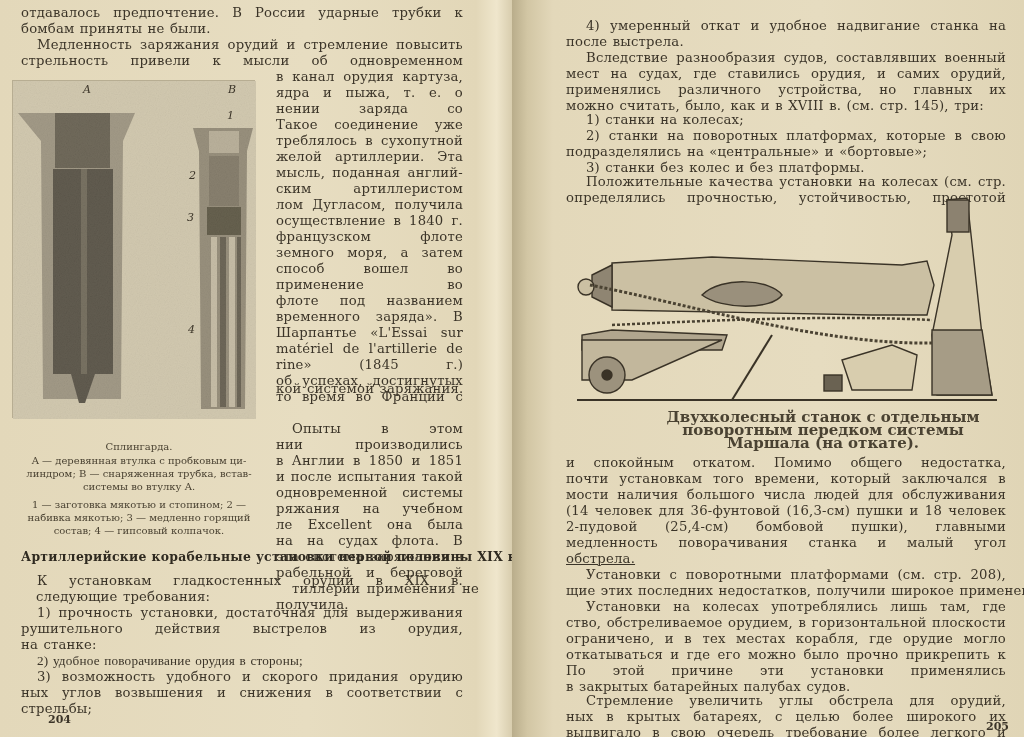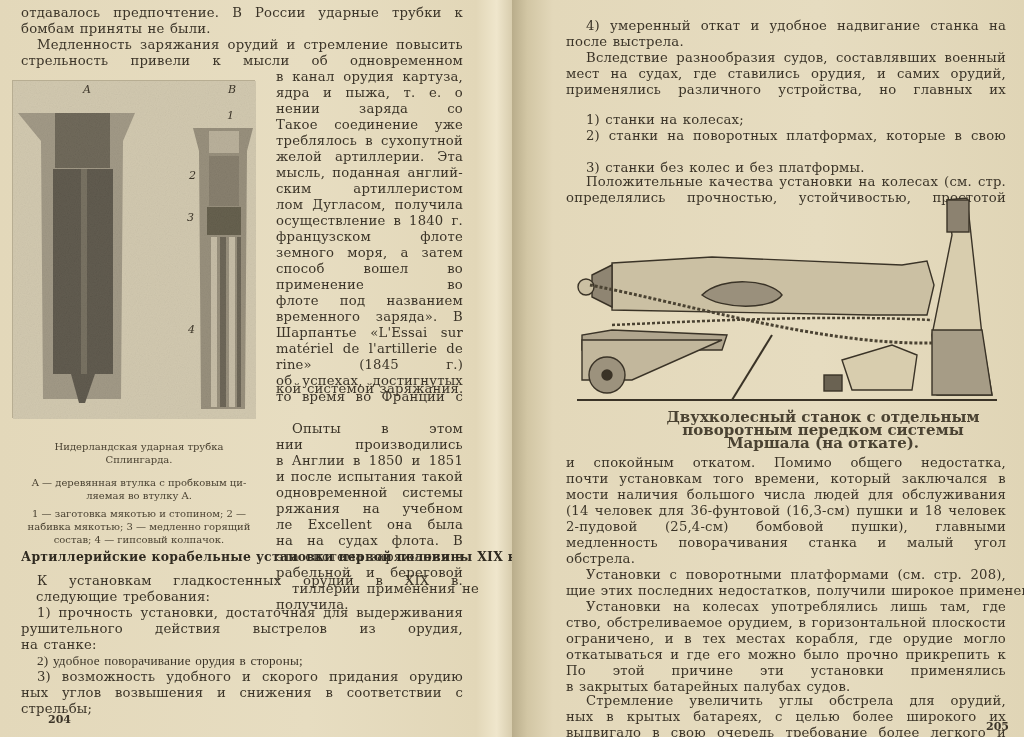--- a/index.html
+++ b/index.html
@@ -102,24 +102,24 @@
       <div class="line just" style="left:276px;top:501px;width:187px;">ряжания на учебном кораб-</div>
       <div class="line just" style="left:276px;top:517px;width:187px;">ле Excellent она была введе-</div>
       <div class="line just" style="left:276px;top:533px;width:187px;">на на судах флота. В России</div>
       <div class="line just" style="left:276px;top:549px;width:187px;">эта система заряжания в ко-</div>
       <div class="line just" style="left:276px;top:565px;width:187px;">рабельной и береговой ар-</div>
       <div class="line just" style="left:292px;top:581px;width:187px;">тиллерии применения не</div>
       <div class="line" style="left:276px;top:597px;">получила.</div>
     </div>
 
     <div class="caption" style="left:20px;top:440px;width:238px;">
-      <div>Нидерландская ударная трубка</div>
       <div>Сплингарда.</div>
-      <div style="margin-top:10px;">A — деревянная втулка с пробковым ци-</div>
-      <div>ляемая во втулку A.</div>
+      <div style="margin-top:1px;">A — деревянная втулка с пробковым ци-</div>
+      <div>линдром; B — снаряженная трубка, встав-</div>
+      <div>системы во втулку A.</div>
       <div style="margin-top:5px;">1 — заготовка мякотью и стопином; 2 —</div>
       <div>набивка мякотью; 3 — медленно горящий</div>
       <div>состав; 4 — гипсовый колпачок.</div>
     </div>
 
     <div class="heading" style="left:21px;top:549px;">Артиллерийские корабельные установки первой половины XIX в.</div>
 
     <div class="line just" style="left:37px;top:573px;width:426px;">К установкам гладкостенных орудий в XIX в. предъявлялись</div>
     <div class="line" style="left:36px;top:589px;">следующие требования:</div>
     <div class="line just" style="left:37px;top:605px;width:426px;">1) прочность установки, достаточная для выдерживания раз-</div>
@@ -132,22 +132,24 @@
 
     <div class="page-number" style="left:19px;top:713px;margin-left:29px;">204</div>
   </div>
 
   <div class="page page-right">
     <div class="line just" style="left:74px;top:18px;width:420px;">4) умеренный откат и удобное надвигание станка на место</div>
     <div class="line" style="left:54px;top:34px;">после выстрела.</div>
     <div class="line just" style="left:74px;top:50px;width:420px;">Вследствие разнообразия судов, составлявших военный флот,</div>
     <div class="line just" style="left:54px;top:66px;width:440px;">мест на судах, где ставились орудия, и самих орудий, установки</div>
     <div class="line just" style="left:54px;top:82px;width:440px;">применялись различного устройства, но главных их систем,</div>
+    <div class="line" style="left:54px;top:98px;">можно считать, было, как и в XVIII в. (см. стр. 145), три:</div>
     <div class="line" style="left:74px;top:112px;">1) станки на колесах;</div>
     <div class="line just" style="left:74px;top:128px;width:420px;">2) станки на поворотных платформах, которые в свою очередь</div>
+    <div class="line" style="left:54px;top:144px;">подразделялись на «центральные» и «бортовые»;</div>
     <div class="line" style="left:74px;top:160px;">3) станки без колес и без платформы.</div>
     <div class="line just" style="left:74px;top:174px;width:420px;">Положительные качества установки на колесах (см. стр. 144)</div>
     <div class="line just" style="left:54px;top:190px;width:440px;">определялись прочностью, устойчивостью, простотой конструкции</div>
 
     <div class="fig-b" style="left:60px;top:195px;">
       <svg width="430" height="208" viewBox="0 0 430 208" fill="none" stroke="#3a3327" stroke-width="1.4">
 
         <path d="M375 5 L395 3 L410 140 L420 200 L365 200 L360 140 L380 40 Z" fill="#d8cdae"></path>
         <rect x="375" y="5" width="22" height="32" fill="#8c8270"></rect>
         <path d="M360 135 L410 135 L420 200 L360 200 Z" fill="#a69c86"></path>
@@ -177,21 +179,21 @@
       <div>Двухколесный станок с отдельным поворотным передком системы</div>
       <div>Маршала (на откате).</div>
     </div>
 
     <div class="line just" style="left:54px;top:455px;width:440px;">и спокойным откатом. Помимо общего недостатка, присущего всем</div>
     <div class="line just" style="left:54px;top:471px;width:440px;">почти установкам того времени, который заключался в необходи-</div>
     <div class="line just" style="left:54px;top:487px;width:440px;">мости наличия большого числа людей для обслуживания системы</div>
     <div class="line just" style="left:54px;top:503px;width:440px;">(14 человек для 36-фунтовой (16,3-см) пушки и 18 человек для</div>
     <div class="line just" style="left:54px;top:519px;width:440px;">2-пудовой (25,4-см) бомбовой пушки), главными недостатками были</div>
     <div class="line just" style="left:54px;top:535px;width:440px;">медленность поворачивания станка и малый угол горизонтального</div>
-    <div class="line" style="left:54px;top:551px;">обстрела.</div>
+    <div class="line" style="left:54px;top:551px;text-decoration:underline;">обстрела.</div>
     <div class="line just" style="left:74px;top:567px;width:420px;">Установки с поворотными платформами (см. стр. 208), не имею-</div>
     <div class="line" style="left:54px;top:583px;">щие этих последних недостатков, получили широкое применение.</div>
     <div class="line just" style="left:74px;top:599px;width:420px;">Установки на колесах употреблялись лишь там, где простран-</div>
     <div class="line just" style="left:54px;top:615px;width:440px;">ство, обстреливаемое орудием, в горизонтальной плоскости было</div>
     <div class="line just" style="left:54px;top:631px;width:440px;">ограничено, и в тех местах корабля, где орудие могло свободно</div>
     <div class="line just" style="left:54px;top:647px;width:440px;">откатываться и где его можно было прочно прикрепить к борту.</div>
     <div class="line just" style="left:54px;top:663px;width:440px;">По этой причине эти установки применялись преимущественно</div>
     <div class="line" style="left:54px;top:679px;">в закрытых батарейных палубах судов.</div>
     <div class="line just" style="left:74px;top:693px;width:420px;">Стремление увеличить углы обстрела для орудий, установлен-</div>
     <div class="line just" style="left:54px;top:709px;width:440px;">ных в крытых батареях, с целью более широкого их использования,</div>

